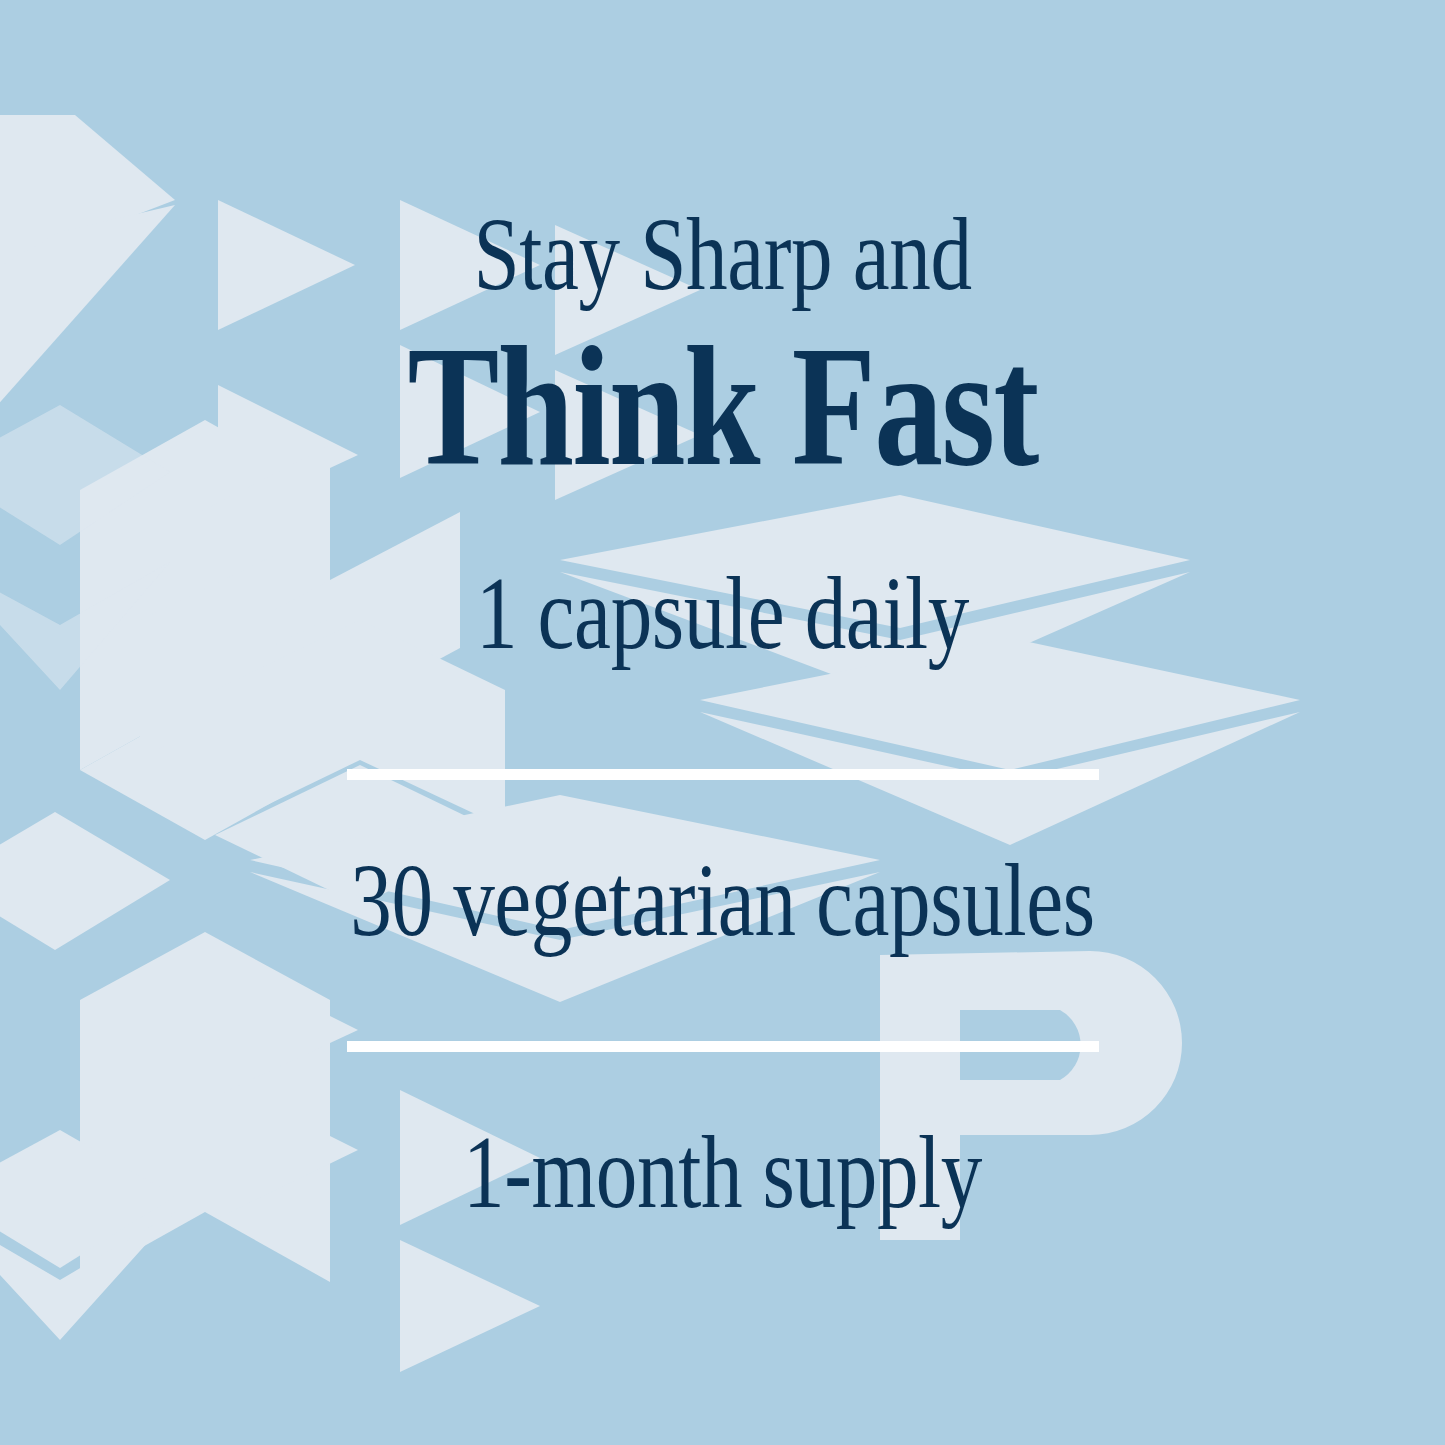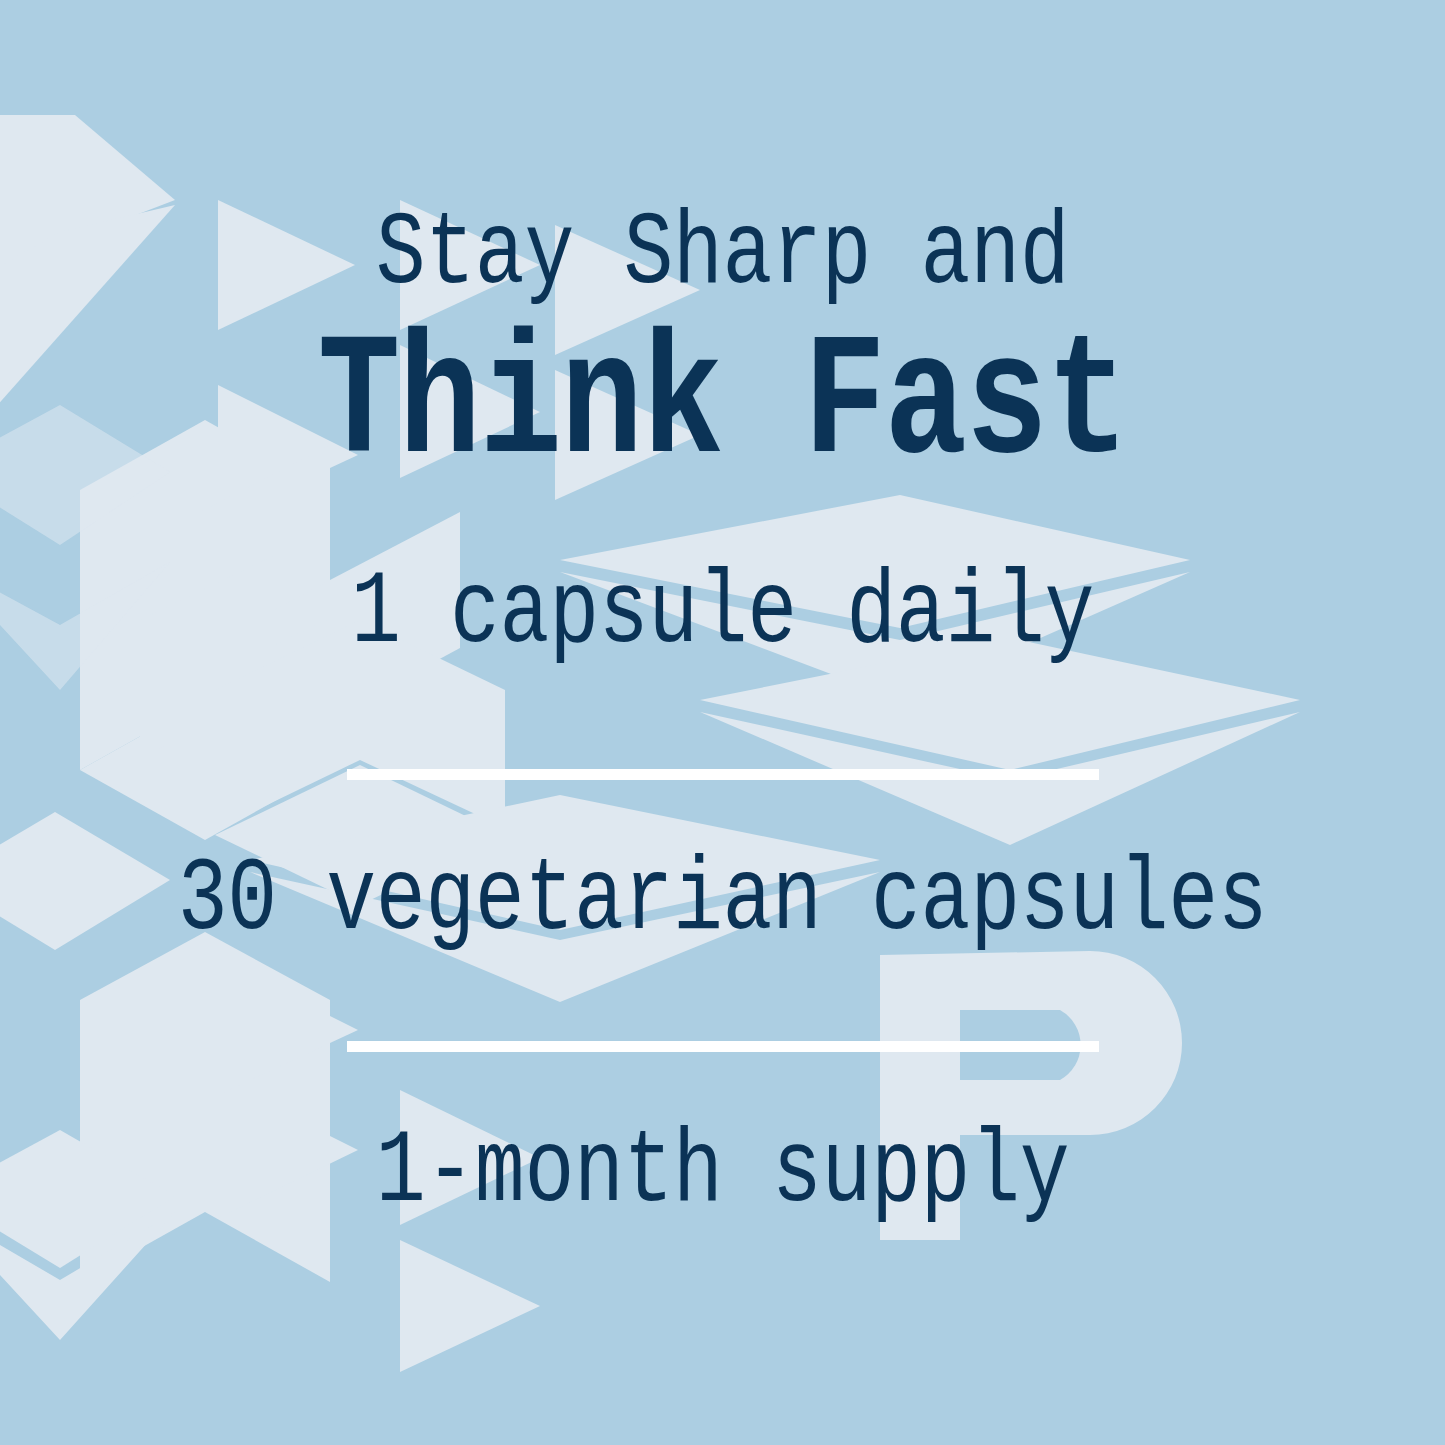--- a/index.html
+++ b/index.html
@@ -7,21 +7,21 @@
     padding: 0;
     background: #ffffff;
   }
 
   #canvas {
     position: relative;
     width: 1445px;
     height: 1445px;
     overflow: hidden;
     background: #accee2;
-    font-family: Liberation Mono, monospace;
+    font-family: Liberation Serif, serif;
   }
 
   
   #bg-pattern {
     position: absolute;
     inset: 0;
     width: 1445px;
     height: 1445px;
     pointer-events: none;
   }

